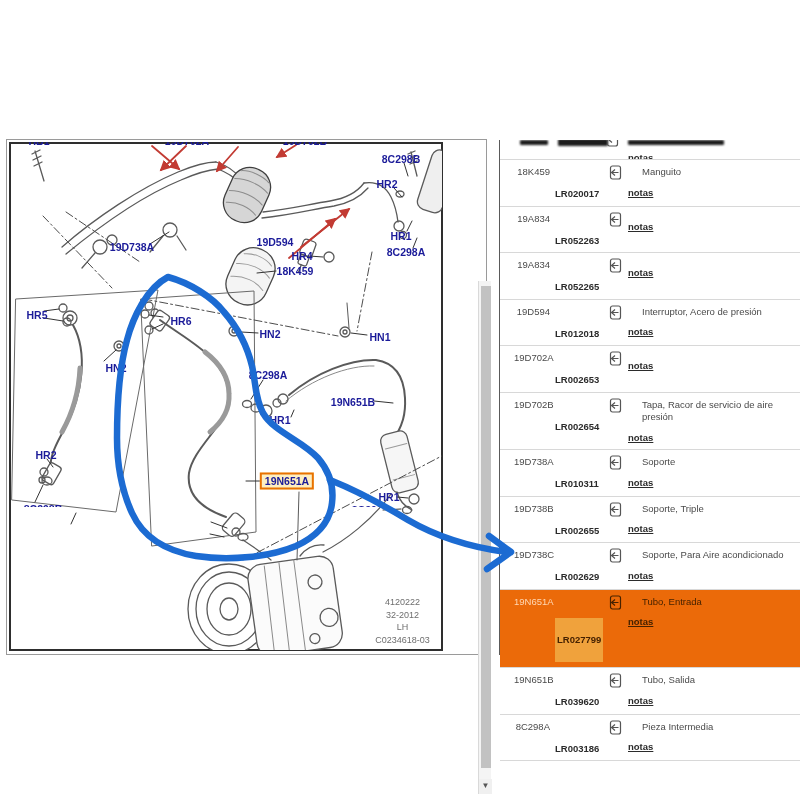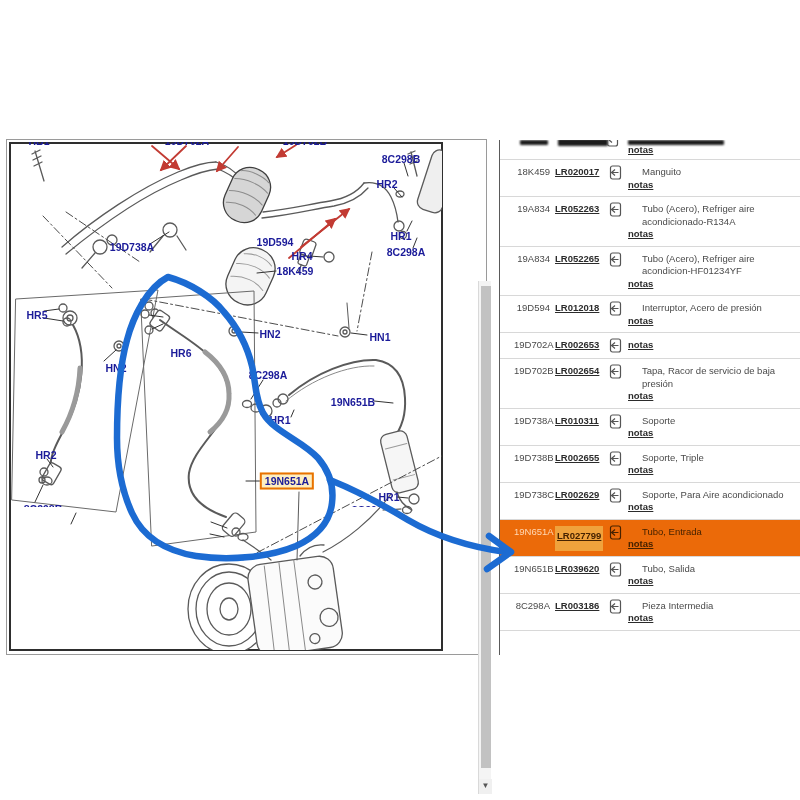--- a/index.html
+++ b/index.html
@@ -23,29 +23,29 @@
              background:#f4f4f4;border-left:1px solid #d9d9d9;box-sizing:border-box;}
   #scroll-thumb{position:absolute;left:1.5px;top:5px;width:10px;height:482px;background:#c2c2c2;}
   #scroll-down{position:absolute;left:0;bottom:0;width:13px;height:15px;background:#f0f0f0;
                color:#555;font-size:8px;line-height:14px;text-align:center;}
   
   #table-border{position:absolute;left:499px;top:140px;width:1px;height:515px;background:#5a5a5a;}
   #parts-table{position:absolute;left:500px;top:140px;width:300px;font-size:9.5px;color:var(--text_grey);}
   .trow{display:grid;grid-template-columns:36px 47px 16px 1fr;column-gap:5px;
         padding:6px 8px 5px 14px;border-bottom:1px solid #d8d8d8;line-height:12.5px;}
   .code{text-align:right;color:var(--text_grey);}
-  .plink{font-weight:bold;color:var(--link_color);text-decoration:underline;cursor:pointer;justify-self:start;}
+  .plink{font-weight:bold;color:var(--link_color);cursor:pointer;justify-self:start;margin-top:22px;}
   .nicon{margin-top:-1px;}
   .nicon svg{display:block;}
   .dcell{padding-right:8px;}
   .desc{color:var(--text_grey);padding-left:14px;}
-  .notas{font-weight:bold;color:var(--link_color);text-decoration:underline;cursor:pointer;display:inline-block;}
+  .notas{font-weight:bold;color:var(--link_color);text-decoration:underline;cursor:pointer;display:inline-block;margin-top:8px;}
   .trow.hl{background:var(--accent_orange);border-bottom-color:#d8d8d8;}
   .trow.hl .code{color:var(--highlight_code_text);}
-  .trow.hl .plink{color:var(--highlight_text_dark);background:var(--highlight_link_bg);padding:4px 2px;}
+  .trow.hl .plink{color:var(--highlight_text_dark);background:var(--highlight_link_bg);padding:16px 2px;}
   .trow.hl .desc,.trow.hl .notas{color:var(--highlight_text_dark);}
   .trow.hl .nicon path, .trow.hl .nicon rect{stroke:var(--highlight_text_dark);}
   
   #partial-row{position:relative;height:19px;border-bottom:1px solid #d8d8d8;overflow:hidden;}
   .smudge{position:absolute;background:#1c1c1c;filter:blur(1.2px);border-radius:1px;}
   #partial-row .notas{position:absolute;left:128px;top:4px;}
   #partial-row .nicon{position:absolute;left:104px;top:-7px;}
   
   #art-svg,#anno-svg{position:absolute;left:0;top:0;pointer-events:none;}
 </style>
@@ -237,21 +237,21 @@
   <span class="dlabel" style="left: 393px; top: 94px;">HR1</span>
 
   <span class="dlabel" style="left: 398px; top: 110px;">8C298A</span>
 
   <span class="dlabel" style="left: 294px; top: 114px;">HR4</span>
 
   <span class="dlabel" style="left: 287px; top: 129px;">18K459</span>
 
   <span class="dlabel" style="left: 29px; top: 173px;">HR5</span>
 
-  <span class="dlabel" style="left: 173px; top: 179px; margin-top: 32px;">HR6</span>
+  <span class="dlabel" style="left: 173px; top: 179px;">HR6</span>
 
   <span class="dlabel" style="left: 262px; top: 192px;">HN2</span>
 
   <span class="dlabel" style="left: 372px; top: 195px;">HN1</span>
 
   <span class="dlabel" style="left: 108px; top: 226px;">HN2</span>
 
   <span class="dlabel" style="left: 260px; top: 233px;">8C298A</span>
 
   <span class="dlabel" style="left: 345px; top: 260px;">19N651B</span>
@@ -268,20 +268,26 @@
 
   <span class="dlabel" style="left: 363px; top: 368px;">8C298A</span>
 
   <span class="dlabel" style="left: 194px; top: 380px; margin-left: 36px;">HR3</span>
 
   <span class="dlabel" style="left: 64px; top: 389px;">18B402</span>
 
   <span class="dlabel" style="left: 185px; top: 391px; text-decoration: underline;">8C298C</span>
 </div>
 
+  <div id="diagram-footer">
+      <div>4120222</div>
+      <div>32-2012</div>
+      <div>LH</div>
+      <div>C0234618-03</div>
+    </div>
 
   <div id="table-border"></div>
   <div id="parts-table">
     <div id="partial-row" class="partial">
       <span class="smudge" style="left:20px;top:0;width:28px;height:5px"></span>
       <span class="smudge" style="left:58px;top:-1px;width:50px;height:7px"></span>
       <span class="smudge" style="left:128px;top:0;width:96px;height:5px"></span>
       <span class="nicon">
         <svg width="15" height="15" viewBox="0 0 15 15">
             <rect x="3.5" y="1" width="10" height="13" rx="2" fill="none" stroke="#555" stroke-width="1.2"></rect>
@@ -309,36 +315,34 @@
   <div class="trow">
     <span class="code">19A834</span>
     <span class="plink">LR052263</span>
     <span class="nicon">
       <svg width="15" height="15" viewBox="0 0 15 15">
             <rect x="3.5" y="1" width="10" height="13" rx="2" fill="none" stroke="#555" stroke-width="1.2"></rect>
             <path d="M8,4.5 L4.5,7.5 L8,10.5 M4.5,7.5 H11.5" fill="none" stroke="#555" stroke-width="1.2"></path>
           </svg>
     </span>
     <div class="dcell">
-      <div class="desc">Tubo (Acero), Refriger aire acondicionado-R134A</div>
       <span class="notas">notas</span>
     </div>
   </div>
 
   <div class="trow">
     <span class="code">19A834</span>
     <span class="plink">LR052265</span>
     <span class="nicon">
       <svg width="15" height="15" viewBox="0 0 15 15">
             <rect x="3.5" y="1" width="10" height="13" rx="2" fill="none" stroke="#555" stroke-width="1.2"></rect>
             <path d="M8,4.5 L4.5,7.5 L8,10.5 M4.5,7.5 H11.5" fill="none" stroke="#555" stroke-width="1.2"></path>
           </svg>
     </span>
     <div class="dcell">
-      <div class="desc">Tubo (Acero), Refriger aire acondicion-HF01234YF</div>
       <span class="notas">notas</span>
     </div>
   </div>
 
   <div class="trow">
     <span class="code">19D594</span>
     <span class="plink">LR012018</span>
     <span class="nicon">
       <svg width="15" height="15" viewBox="0 0 15 15">
             <rect x="3.5" y="1" width="10" height="13" rx="2" fill="none" stroke="#555" stroke-width="1.2"></rect>
@@ -368,21 +372,21 @@
   <div class="trow">
     <span class="code">19D702B</span>
     <span class="plink">LR002654</span>
     <span class="nicon">
       <svg width="15" height="15" viewBox="0 0 15 15">
             <rect x="3.5" y="1" width="10" height="13" rx="2" fill="none" stroke="#555" stroke-width="1.2"></rect>
             <path d="M8,4.5 L4.5,7.5 L8,10.5 M4.5,7.5 H11.5" fill="none" stroke="#555" stroke-width="1.2"></path>
           </svg>
     </span>
     <div class="dcell">
-      <div class="desc">Tapa, Racor de servicio de baja presión</div>
+      <div class="desc">Tapa, Racor de servicio de aire presión</div>
       <span class="notas">notas</span>
     </div>
   </div>
 
   <div class="trow">
     <span class="code">19D738A</span>
     <span class="plink">LR010311</span>
     <span class="nicon">
       <svg width="15" height="15" viewBox="0 0 15 15">
             <rect x="3.5" y="1" width="10" height="13" rx="2" fill="none" stroke="#555" stroke-width="1.2"></rect>

